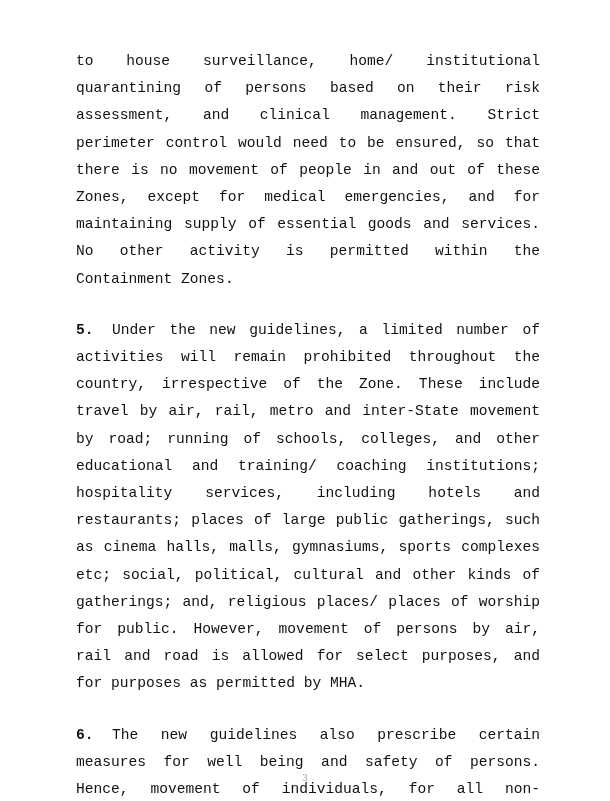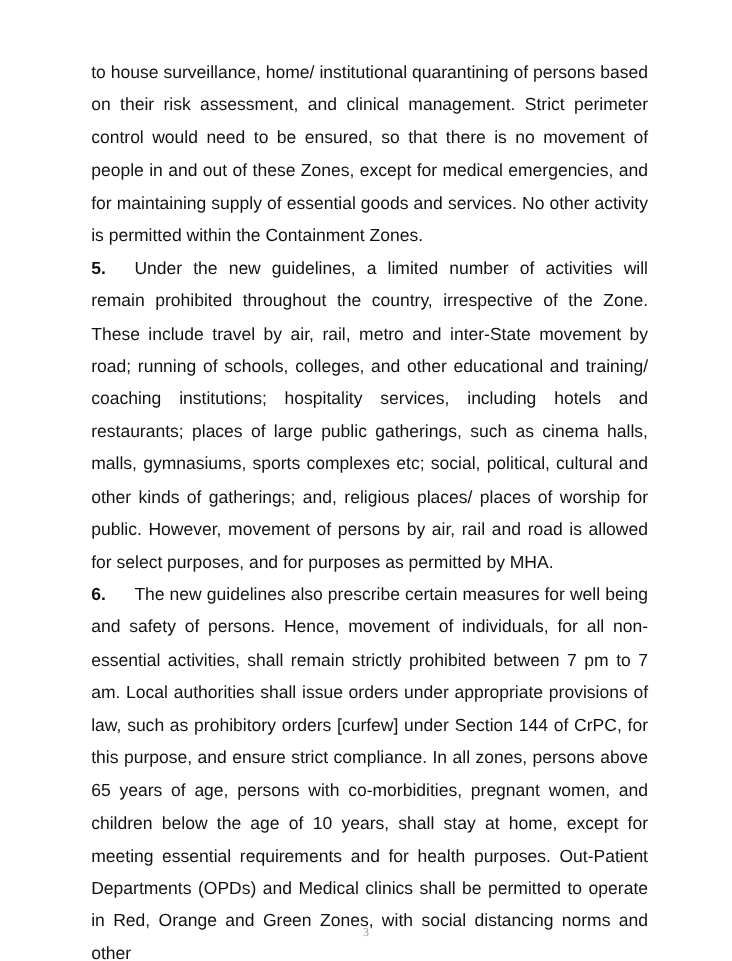--- a/index.html
+++ b/index.html
@@ -2,22 +2,22 @@
 <html><head>
 <meta charset="utf-8">
 <style>
   html, body { margin: 0; padding: 0; background: #ffffff; }
   body { width: 610px; height: 801px; position: relative; overflow: hidden; }
   .page {
     position: absolute; left: 76px; top: 48px; width: 464px;
     font-family: "Liberation Sans", sans-serif;
     font-size: 14.6px; line-height: 27.2px; color: #111111;
   }
-  .para { text-align: justify; margin: 0; }
-  .para + .para { margin-top: 0; }
+  .para { text-align: justify; margin: 0; font-family: Liberation Mono, monospace; }
+  .para + .para { margin-top: 24px; }
   .num { font-weight: bold; display: inline-block; width: 36px; }
   .pagenum {
     position: absolute; left: 0; width: 610px; top: 772px; text-align: center;
     font-family: "Liberation Serif", serif; font-size: 10px; color: #999999;
   }
 </style>
 </head>
 <body>
 
 <div class="page">

